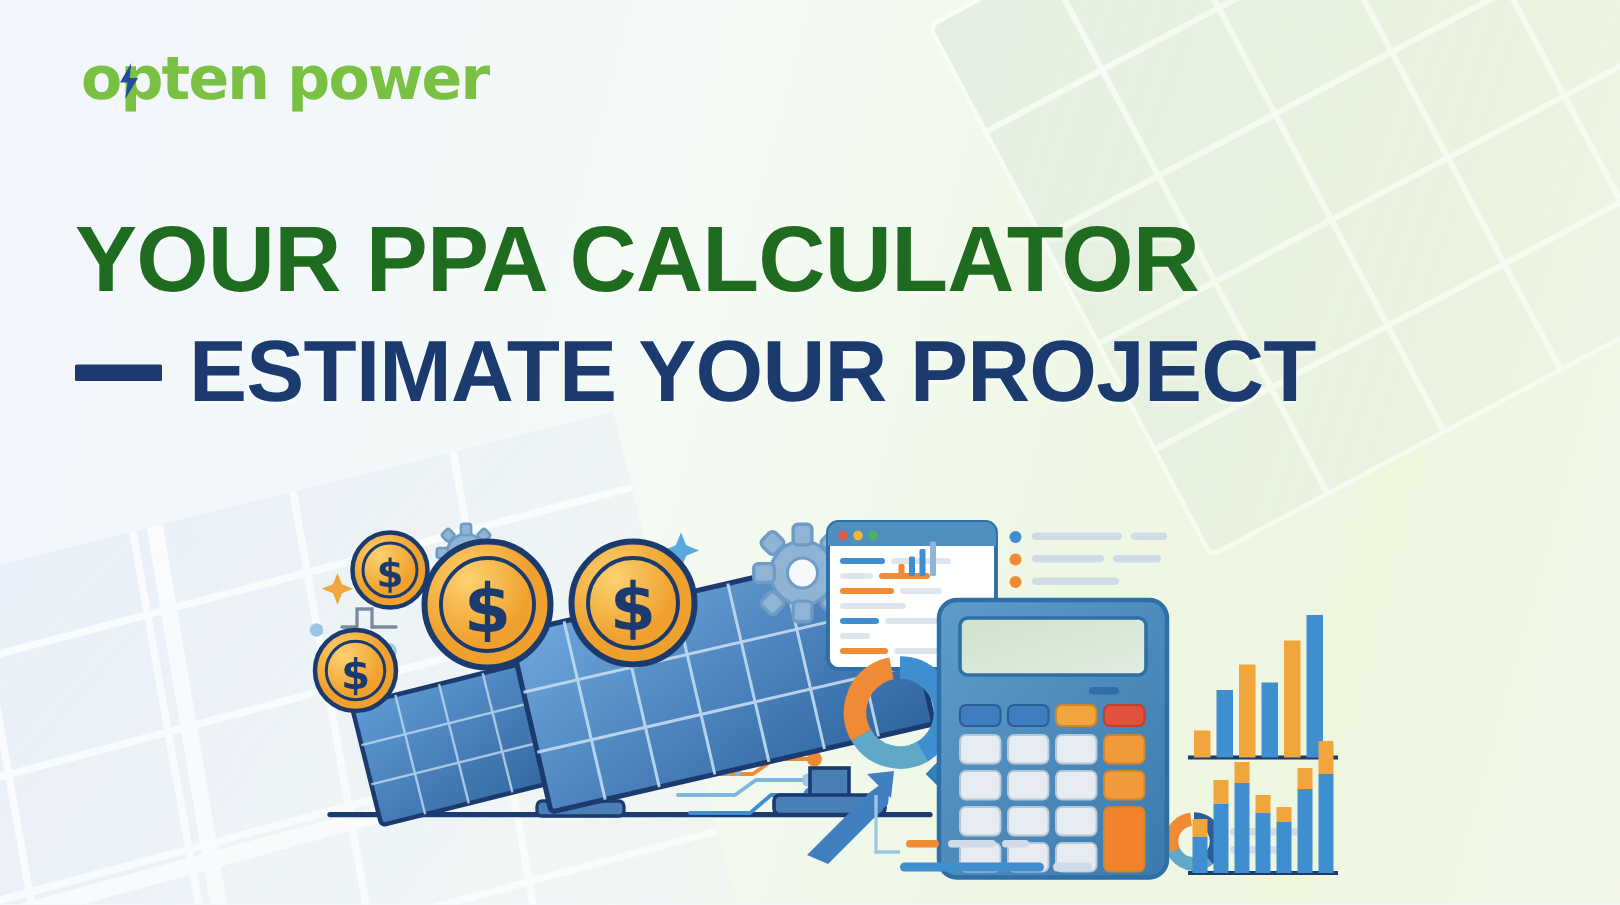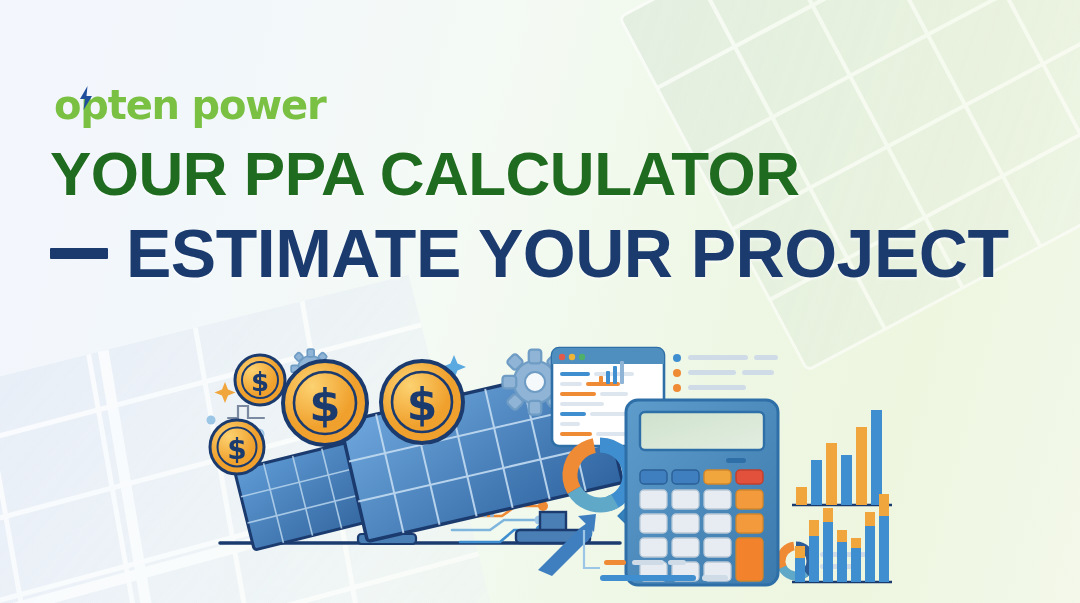--- a/index.html
+++ b/index.html
@@ -23,39 +23,39 @@
   
   .ghost{position:absolute;opacity:.55;pointer-events:none;}
   .ghost-tr{right:-60px;top:-120px;width:460px;height:430px;
     transform:rotate(-28deg);}
   .ghost-bl{left:-150px;bottom:-170px;width:620px;height:430px;
     transform:rotate(-14deg);}
   .ghost-br{right:-120px;bottom:-150px;width:480px;height:330px;
     transform:rotate(10deg);}
 
   
-  .logo{position:absolute;left:54px;top:33px;height:48px;display:flex;align-items:flex-end;margin-top:44px;}
+  .logo{position:absolute;left:54px;top:33px;height:48px;display:flex;align-items:flex-start;}
   .logo-text{
     font-size:40px;font-weight:700;letter-spacing:-1.2px;
     color:#7ac143;line-height:1;position:relative;white-space:nowrap;
     font-family:"DejaVu Sans", sans-serif;
   }
   .logo-bolt{position:absolute;left:25px;top:9px;width:14px;height:24px;}
 
   
   .headline{position:absolute;left:50px;top:143px;width:990px;}
   .line1{
     font-size:62px;font-weight:700;letter-spacing:-0.5px;
     color:#1f6b1f;line-height:1.0;white-space:nowrap;
     font-family:"Liberation Sans", sans-serif;
     text-shadow:0 2px 3px rgba(255,255,255,.6);
   }
   .line2{
     margin-top:14px;
-    font-size:68px;font-weight:700;letter-spacing:-0.5px;
+    font-size:58px;font-weight:700;letter-spacing:-0.5px;
     color:#1b3b6f;line-height:1.0;white-space:nowrap;
     font-family:"Liberation Sans", sans-serif;
     text-shadow:0 2px 3px rgba(255,255,255,.6);
     display:flex;align-items:center;gap:18px;
   }
   .dash{display:inline-block;width:58px;height:11px;background:#1b3b6f;border-radius:1px;}
 
   
   .illus{position:absolute;left:180px;top:330px;width:720px;height:260px;}
   .illus svg{display:block;}

